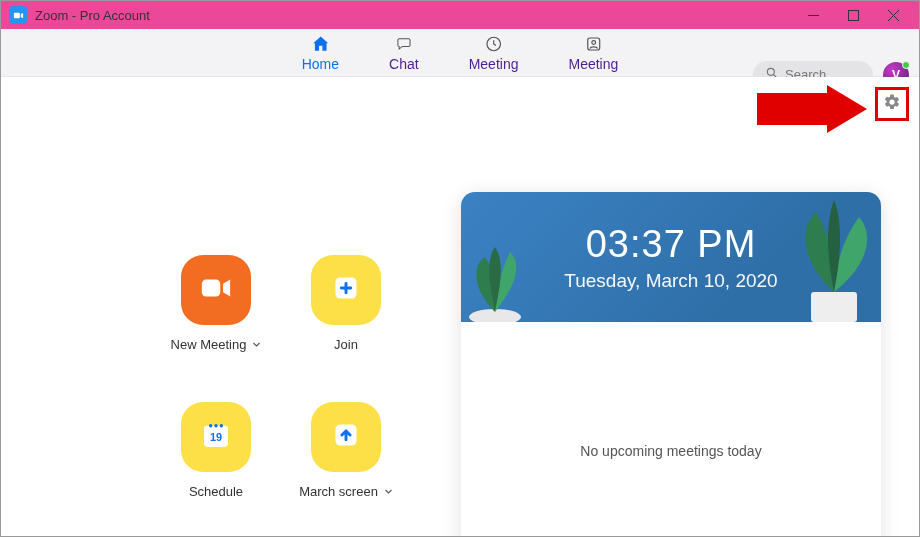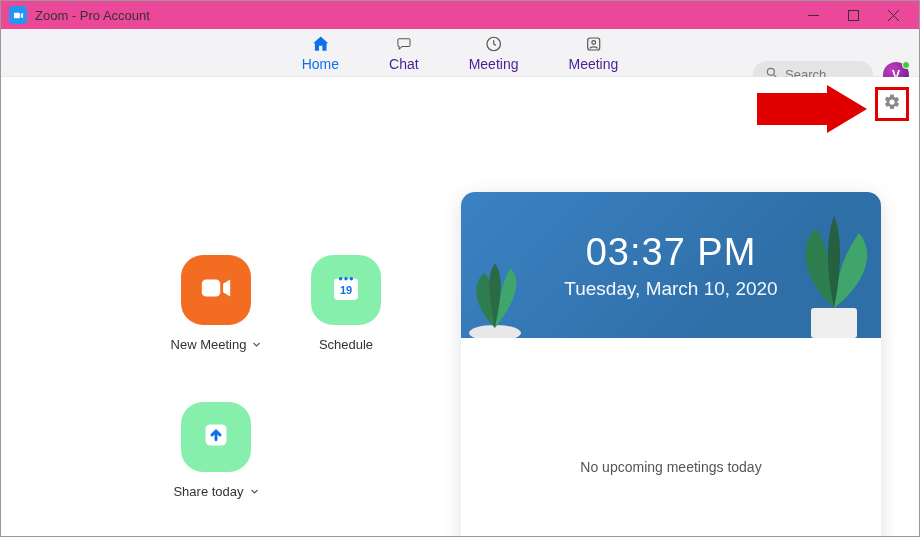--- a/index.html
+++ b/index.html
@@ -33,26 +33,26 @@
   .gear-wrap { position: absolute; top: 10px; right: 10px; width: 34px; height: 34px; border: 3px solid #e10000; display:flex; align-items:center; justify-content:center; background:#fff; }
   .gear-btn { width: 22px; height:22px; display:flex; align-items:center; justify-content:center; color:#777; }
 
   .arrow { position: absolute; top: 8px; right: 52px; }
 
   
   .actions { position: absolute; left: 155px; top: 178px; display: grid; grid-template-columns: 120px 120px; column-gap: 10px; row-gap: 50px; }
   .action { display: flex; flex-direction: column; align-items: center; gap: 12px; }
   .action-btn { width: 70px; height: 70px; border-radius: 22px; display:flex; align-items:center; justify-content:center; }
   .orange { background: #f26d21; }
-  .blue { background: #86efac; }
+  .blue { background: #fde047; }
   .action-label-row { display:flex; align-items:center; gap:6px; color:#333; font-size:13px; }
 
   
   .card { position: absolute; left: 460px; top: 115px; width: 420px; height: 388px; border-radius: 14px; box-shadow: 0 4px 20px rgba(0,0,0,0.12); overflow: hidden; background:#fff; }
-  .card-hero { height: 146px; background: linear-gradient(135deg, #3b82c4 0%, #2f6fa8 70%); position: relative; display:flex; flex-direction:column; align-items:center; justify-content:center; }
+  .card-hero { height: 130px; background: linear-gradient(135deg, #3b82c4 0%, #2f6fa8 70%); position: relative; display:flex; flex-direction:column; align-items:center; justify-content:center; }
   .plant { position:absolute; }
   .hero-time { color:#fff; font-size: 38px; font-weight: 500; letter-spacing: 1px; }
   .hero-date { color:#fff; font-size: 19px; margin-top: 4px; opacity:0.95; }
   .card-body { height: calc(100% - 130px); display:flex; align-items:center; justify-content:center; color:#555; font-size:14px; }
 
   .chevron { display:inline-block; }
 </style>
 </head>
 <body>
 
@@ -169,20 +169,33 @@
       <div class="action-label-row">
         <span>New Meeting</span>
         <span class="chevron">
           <svg viewBox="0 0 12 12" width="9" height="9">
               <path d="M2 4 L6 8 L10 4" fill="none" stroke="#555" stroke-width="1.5"></path>
             </svg>
         </span>
       </div>
     </div>
 
+    <div class="action">
+      <div class="action-btn blue">
+        <span>
+          <svg viewBox="0 0 24 24" width="28" height="28">
+              <rect x="3" y="3" width="18" height="18" rx="4" fill="#fff"></rect>
+              <path d="M12 8 v8 M8 12 h8" stroke="#0e71eb" stroke-width="2.5" stroke-linecap="round"></path>
+            </svg>
+        </span>
+      </div>
+      <div class="action-label-row">
+        <span>Join</span>
+      </div>
+    </div>
 
     <div class="action">
       <div class="action-btn blue">
         <span style="position:relative;">
           <svg viewBox="0 0 24 24" width="32" height="32">
               <rect x="3" y="5" width="18" height="16" rx="3" fill="#fff"></rect>
               <rect x="3" y="5" width="18" height="4" rx="2" fill="#fff"></rect>
               <circle cx="8" cy="5" r="1.3" fill="#0e71eb"></circle>
               <circle cx="12" cy="5" r="1.3" fill="#0e71eb"></circle>
               <circle cx="16" cy="5" r="1.3" fill="#0e71eb"></circle>
@@ -198,21 +211,21 @@
     <div class="action">
       <div class="action-btn blue">
         <span>
           <svg viewBox="0 0 24 24" width="28" height="28">
               <rect x="3" y="3" width="18" height="18" rx="4" fill="#fff"></rect>
               <path d="M12 16 V9 M8.5 12 L12 8.5 L15.5 12" fill="none" stroke="#0e71eb" stroke-width="2.5" stroke-linecap="round" stroke-linejoin="round"></path>
             </svg>
         </span>
       </div>
       <div class="action-label-row">
-        <span>Share today</span>
+        <span>March screen</span>
         <span class="chevron">
           <svg viewBox="0 0 12 12" width="9" height="9">
               <path d="M2 4 L6 8 L10 4" fill="none" stroke="#555" stroke-width="1.5"></path>
             </svg>
         </span>
       </div>
     </div>
 
   </div>
 

